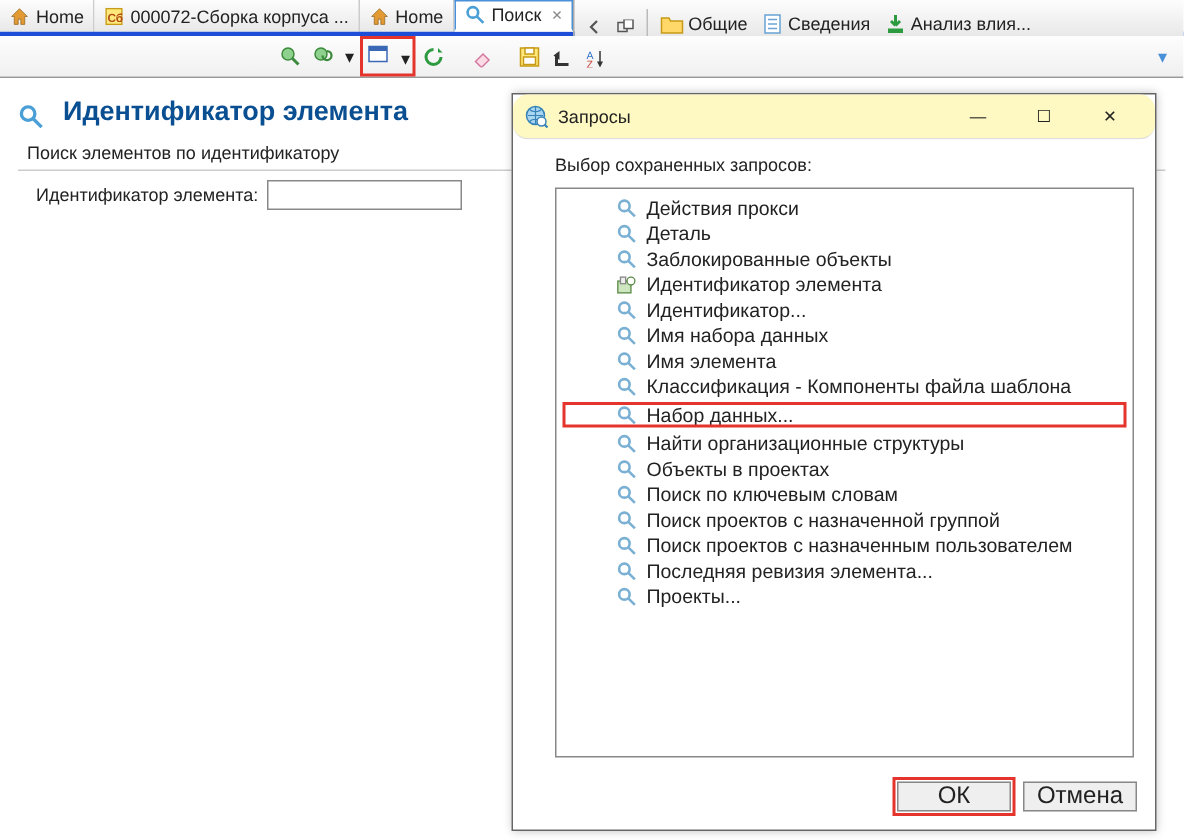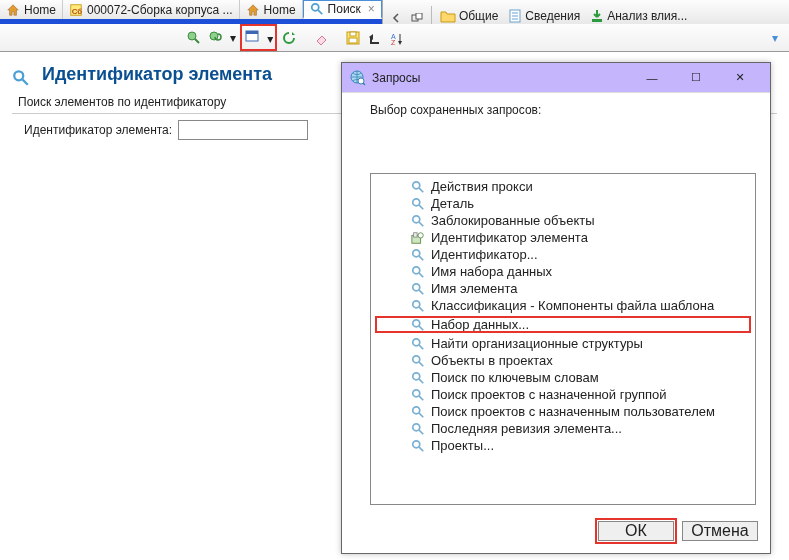--- a/index.html
+++ b/index.html
@@ -12,21 +12,21 @@
     height: 560px;
     overflow: hidden;
     color: #222;
   }
 
   
   .tabbar {
     display: flex;
     align-items: stretch;
     height: 24px;
-    border-bottom: 5px solid #1d4ed8;
+    border-bottom: 3px solid #1d4ed8;
     background: #f5f5f5;
   }
   .tab {
     display: flex;
     align-items: center;
     gap: 4px;
     padding: 0 6px;
     border-right: 1px solid #ccc;
     background: linear-gradient(#fdfdfd,#e8e8e8);
     cursor: pointer;
@@ -121,41 +121,41 @@
     box-shadow: 0 0 6px rgba(0,0,0,0.25);
     display:flex;
     flex-direction:column;
   }
   .dialog-titlebar {
     display:flex;
     align-items:center;
     height: 30px;
     padding: 0 8px;
     border-bottom: 1px solid #ddd;
-    background: #c4b5fd;
+    background: #fef9c3;
+    border-radius: 10px;
   }
   .dialog-title { font-size: 12px; flex: none; display:flex; align-items:center; gap:6px;}
   .dialog-spacer { flex:1; }
   .win-btn {
     width: 44px; height: 28px;
     display:flex; align-items:center; justify-content:center;
     cursor: pointer;
     font-family: 'Segoe UI Symbol', sans-serif;
     font-size: 11px;
   }
   .dialog-body { padding: 10px 14px 4px 28px; flex:1; display:flex; flex-direction:column; }
   .prompt { margin-bottom: 8px; font-size:12px; }
   .listbox {
     flex:1;
     border: 1px solid #888;
     background: #fff;
     overflow-y: auto;
     padding: 4px 0;
     position: relative;
-    margin-top: 48px;
   }
   .list-item {
     display:flex;
     align-items:center;
     gap: 6px;
     padding: 1px 40px;
     font-size: 13px;
     white-space: nowrap;
     cursor: pointer;
   }

